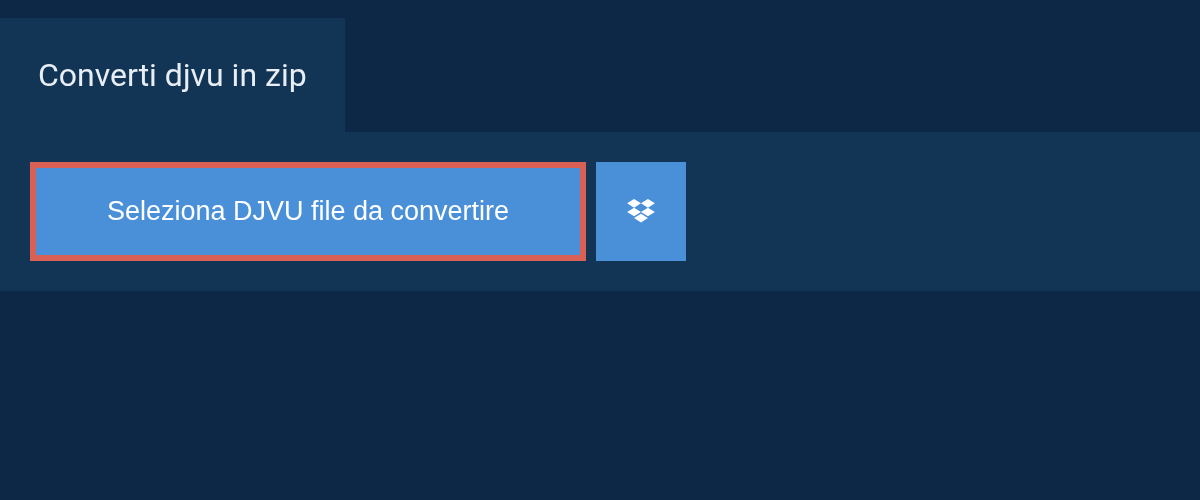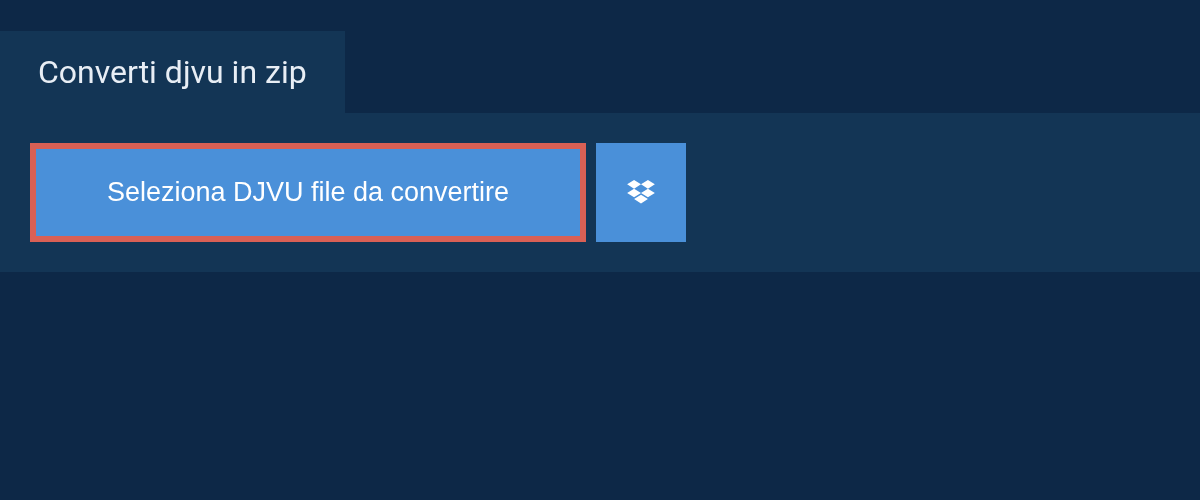--- a/index.html
+++ b/index.html
@@ -10,22 +10,22 @@
     body {
       width: 1200px;
       height: 500px;
       background: #0d2847;
       font-family: -apple-system, BlinkMacSystemFont, "Segoe UI", Roboto, sans-serif;
       overflow: hidden;
     }
     .tab-container {
       display: inline-block;
       background: #133555;
-      padding: 22px 38px;
-      margin-top: 31px;
+      padding: 38px 38px;
+      margin-top: 18px;
     }
     .tab-title {
       color: #e8eef5;
       font-size: 32px;
       font-weight: 400;
     }
     .content-panel {
       background: #133555;
       padding: 30px;
       width: 100%;

